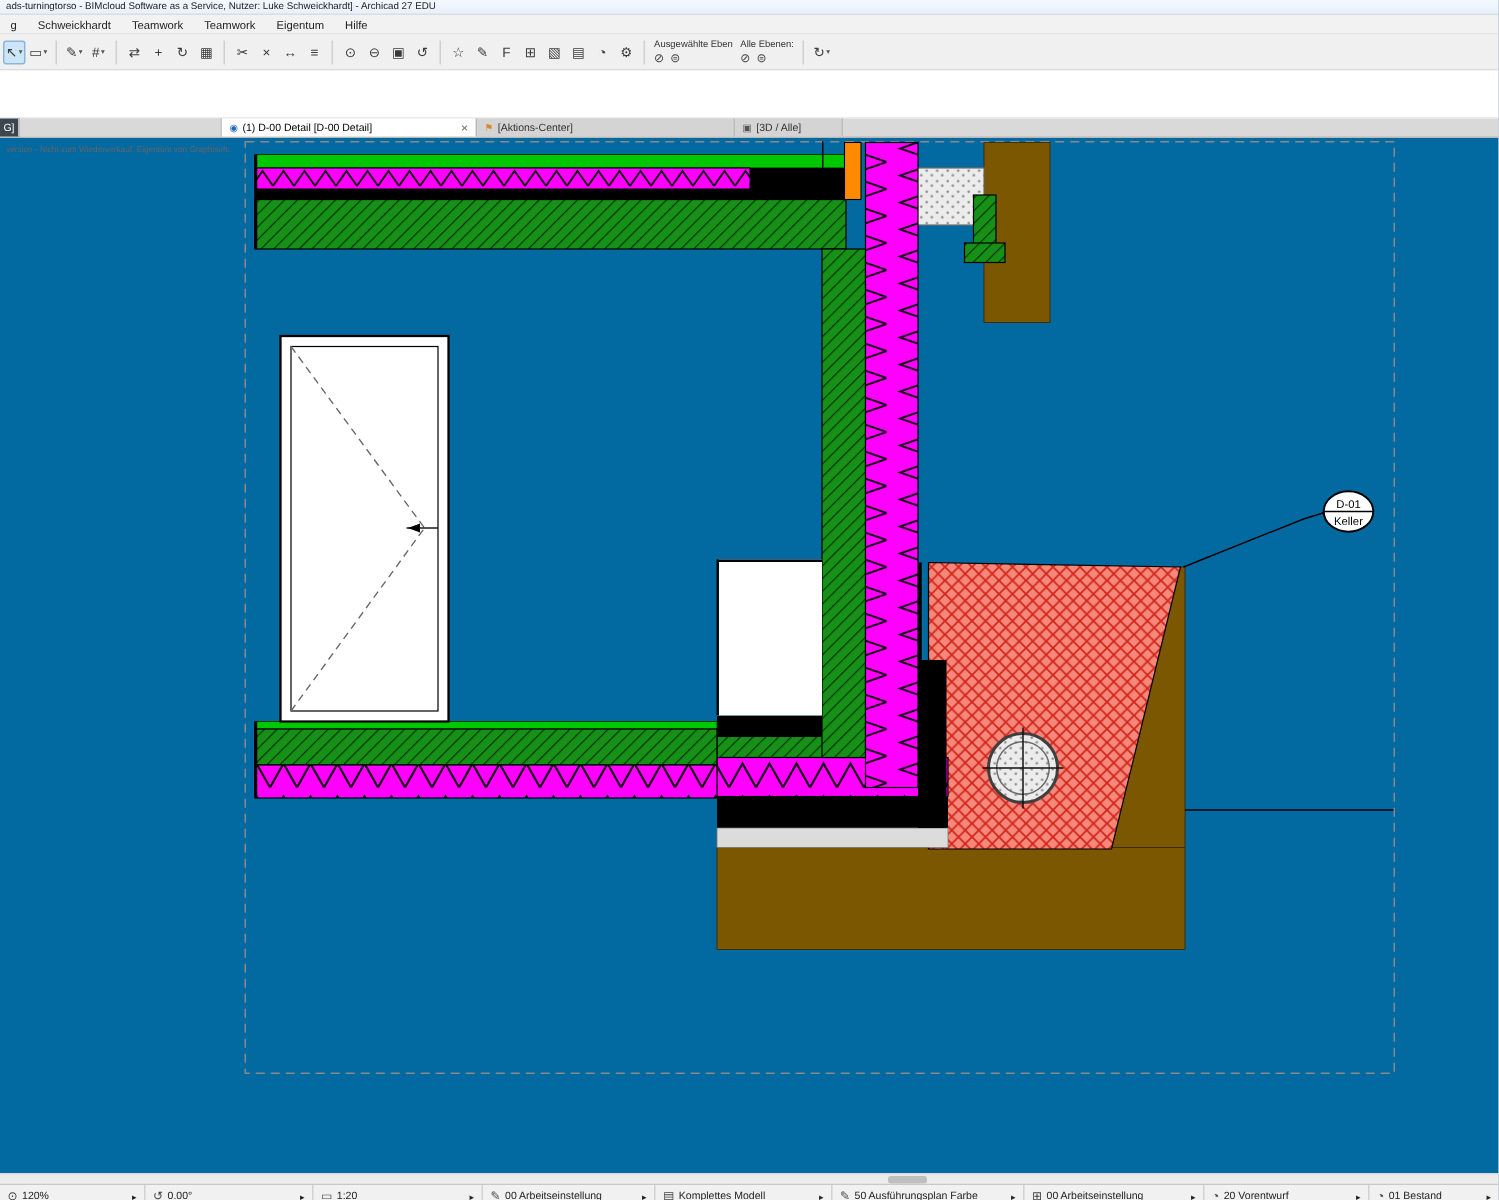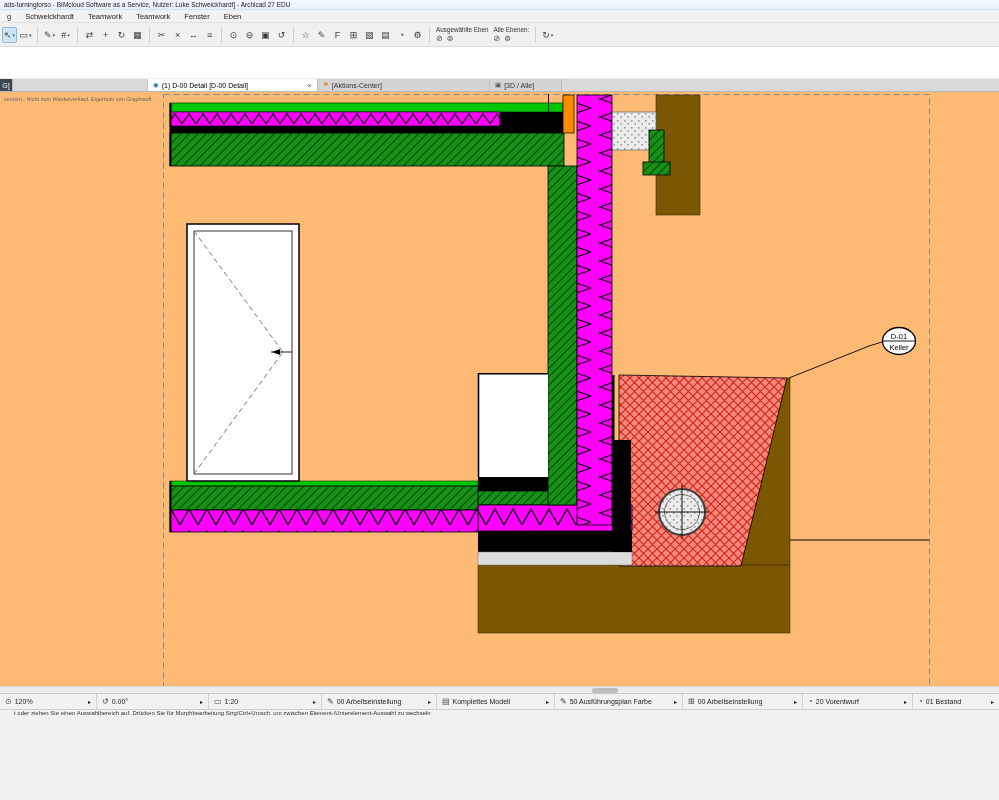--- a/index.html
+++ b/index.html
@@ -43,21 +43,21 @@
   .tab.active { background:#ffffff; color:#000; width:170px; }
   .tab .ticon { font-size:6.5px; }
   .ticon.blue { color:#2266bb; }
   .ticon.orange { color:#d8882e; }
   .ticon.gray { color:#555; }
   .tab .close { margin-left:auto; color:#666; font-size:8px; padding-left:4px; }
   .tab.t3 { width:172px; }
   .tab.t4 { width:72px; }
 
   
-  .canvas { position:relative; height:594px; background:#fdba74; overflow:hidden; }
+  .canvas { position:relative; height:690px; background:#0369a1; overflow:hidden; }
   .canvas svg { position:absolute; left:0; top:0; }
   svg text { font-family:"Liberation Sans", sans-serif; }
 
   
   .hscroll { height:7px; background:#ececec; border-top:1px solid #dadada; position:relative; }
   .hthumb { position:absolute; left:592px; top:1px; width:26px; height:5px;
             background:#bfbfbf; border-radius:2px; }
 
   
   .statusbar { height:16px; background:#f1f1f1; border-top:1px solid #c9c9c9;
@@ -80,22 +80,22 @@
 
   <div class="titlebar">
     <span>ads-turningtorso - BIMcloud Software as a Service, Nutzer: Luke Schweickhardt] - Archicad 27 EDU</span>
   </div>
 
   <div class="menubar">
     <span class="mitem">g</span>
     <span class="mitem">Schweickhardt</span>
     <span class="mitem">Teamwork</span>
     <span class="mitem">Teamwork</span>
-    <span class="mitem">Fenster</span>
-    <span class="mitem">Eben</span>
+    <span class="mitem">Eigentum</span>
+    <span class="mitem">Hilfe</span>
   </div>
 
   <div class="toolbar">
     <span class="tbtn active caret">
         <i>↖</i>
       </span>
     <span class="tbtn caret">
         <i>▭</i>
       </span>
     <span class="tsep"></span>

